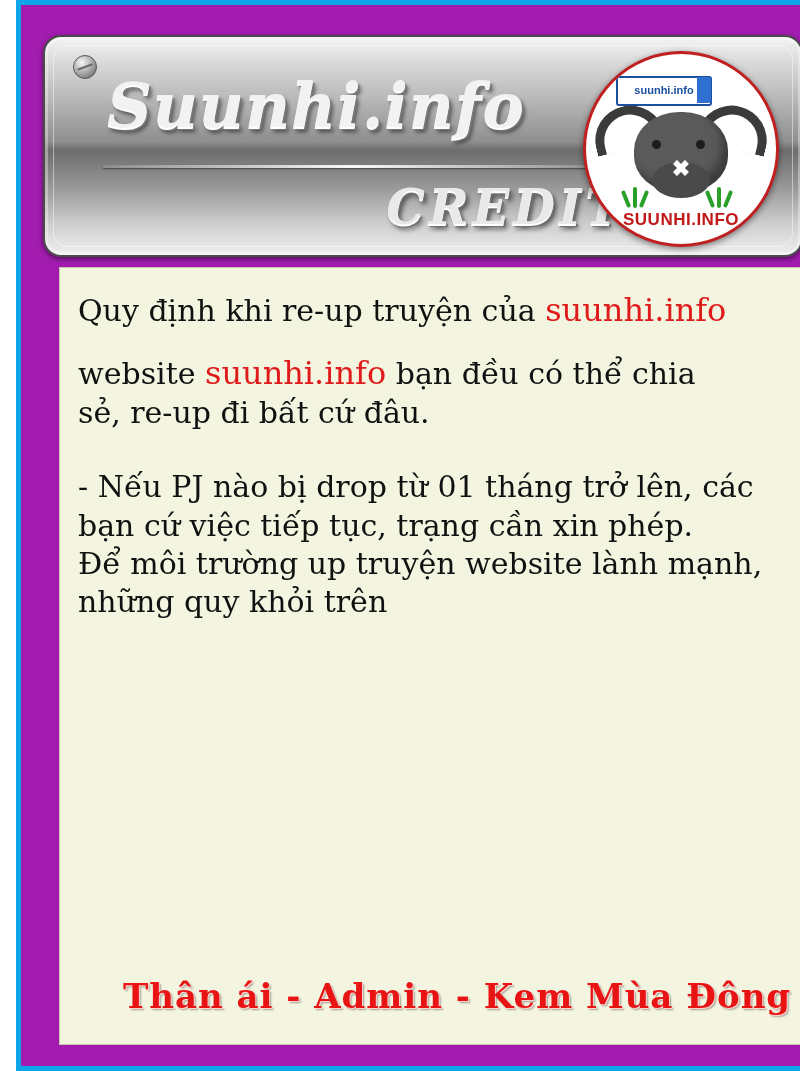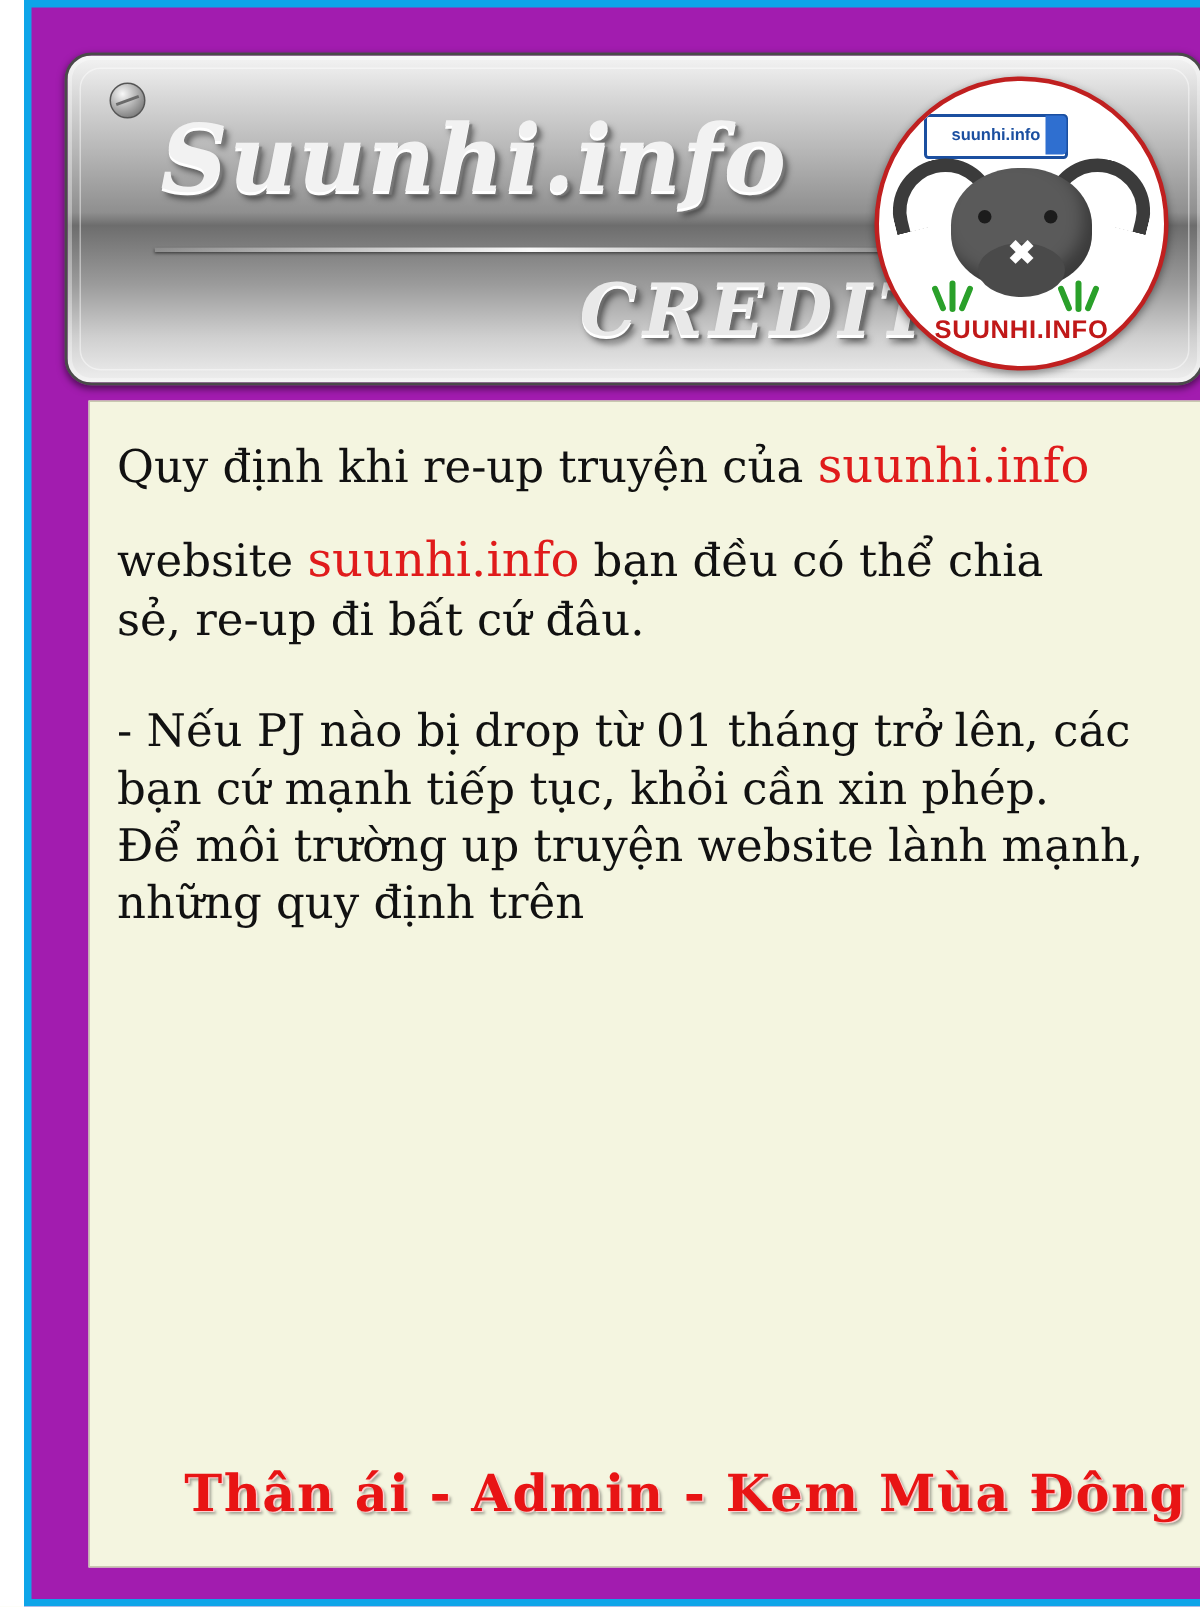--- a/index.html
+++ b/index.html
@@ -329,25 +329,25 @@
     </div>
     <div class="line">
       <span>sẻ, re-up đi bất cứ đâu.</span>
     </div>
     <div class="gap-md"></div>
     <div class="gap-sm"></div>
     <div class="line">
       <span>- Nếu PJ nào bị drop từ  01 tháng trở lên, các</span>
     </div>
     <div class="line">
-      <span>bạn cứ mạnh tiếp tục, khỏi cần xin phép.</span>
+      <span>bạn cứ việc tiếp tục, trạng cần xin phép.</span>
     </div>
     <div class="line">
       <span>Để môi trường up truyện website lành mạnh,</span>
     </div>
     <div class="line">
-      <span>những quy định trên</span>
+      <span>những quy khỏi trên</span>
     </div>
 
     <div class="signature">Thân ái - Admin - Kem Mùa Đông</div>
   </div>
 
 </div>
 
 </body></html>

